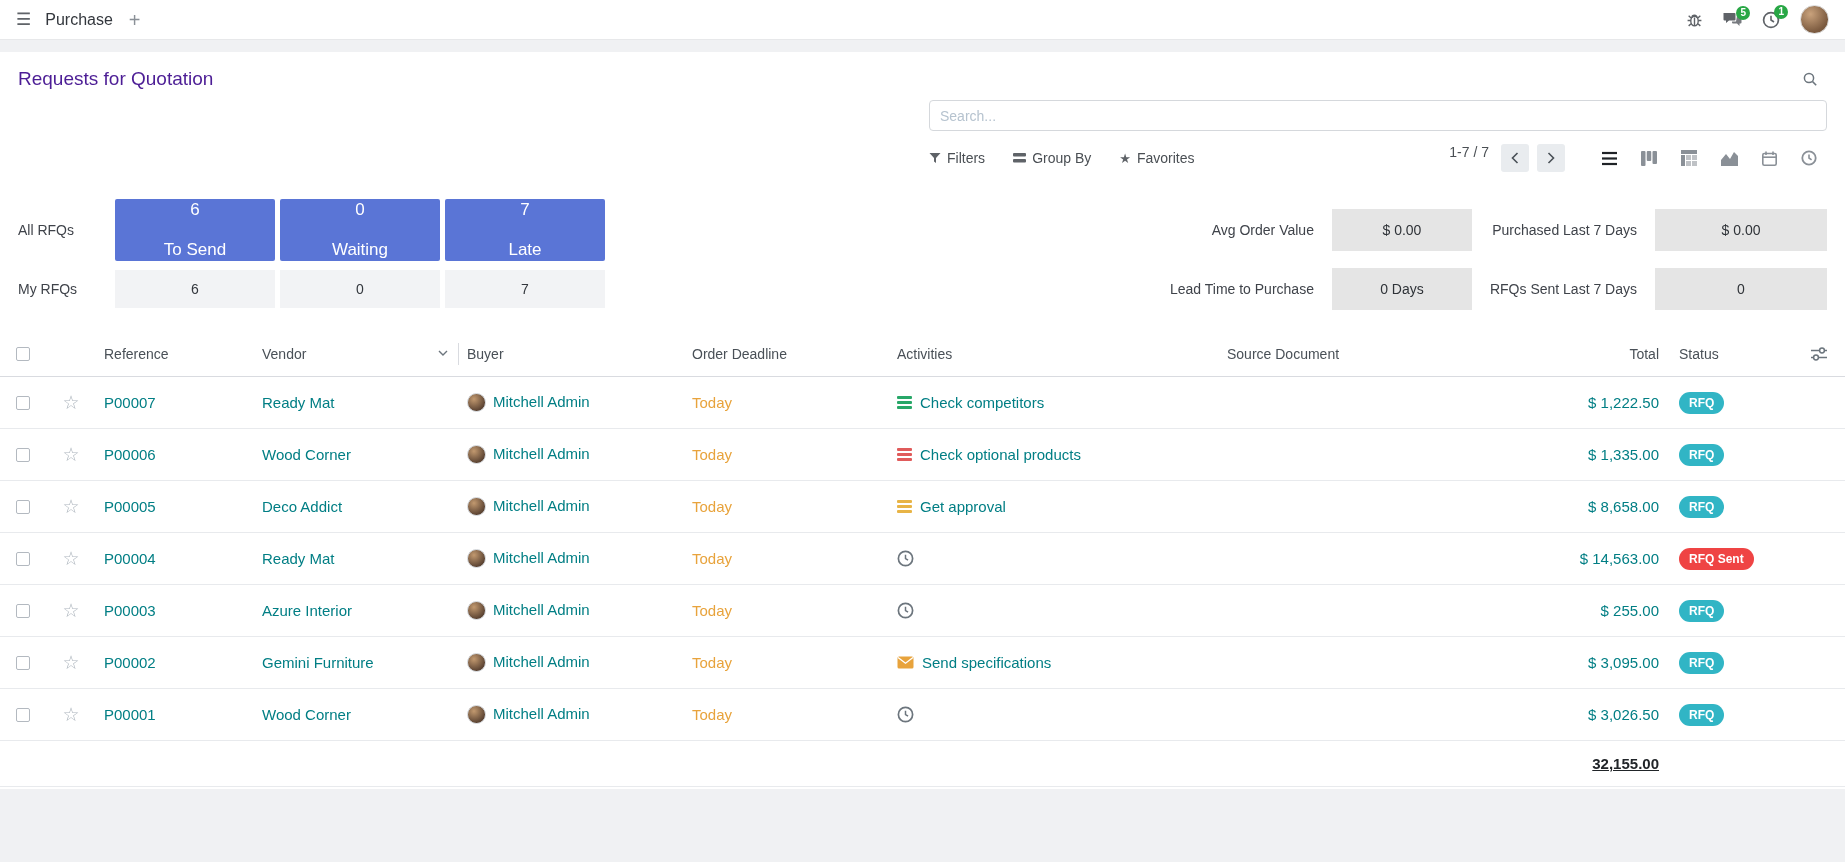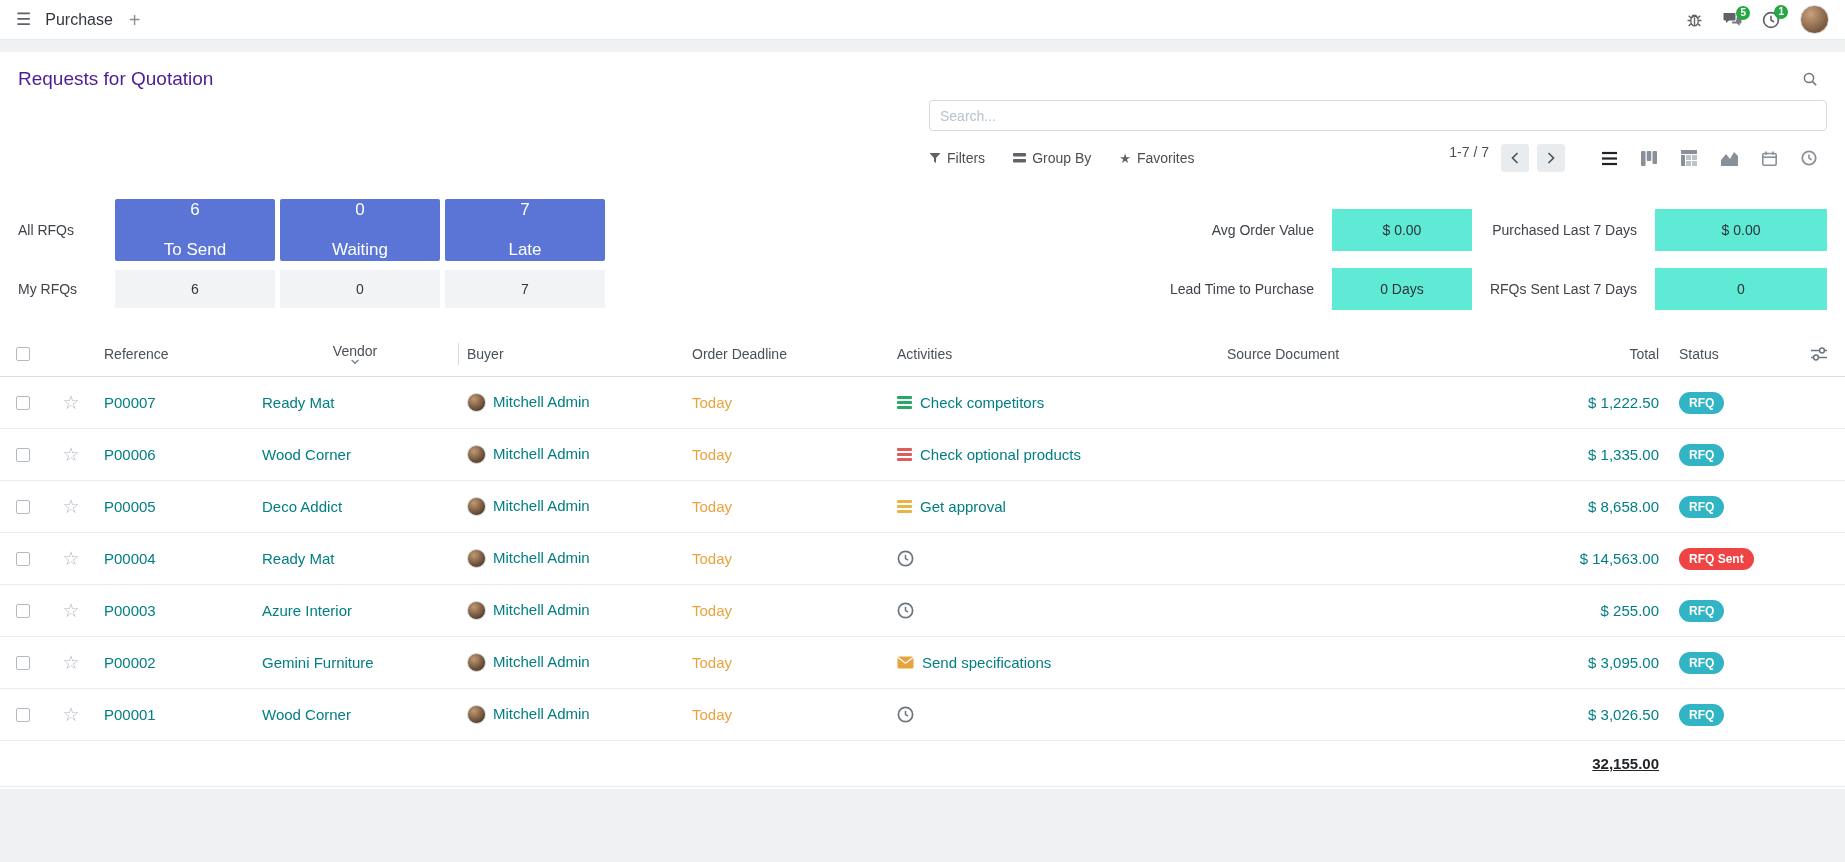--- a/index.html
+++ b/index.html
@@ -58,36 +58,36 @@
   .tile { background: #5a75d6; color: #fff; height: 62px; border-radius: 2px; cursor: pointer;
           display: flex; flex-direction: column; align-items: center; justify-content: center; }
   .tile .num { font-size: 17px; }
   .tile .lbl { font-size: 17px; margin-top: 20px; }
   .mytile { background: #f2f3f5; height: 38px; display: flex; align-items: center; justify-content: center;
             font-size: 14px; color: #33373d; cursor: pointer; }
   .dash-stats { margin-left: auto; display: grid;
                 grid-template-columns: max-content 140px max-content 172px;
                 grid-template-rows: 62px 40px; column-gap: 18px; row-gap: 8px; align-items: center; }
   .stat-label { font-size: 14px; color: #3f434a; justify-self: end; text-align: right; }
-  .stat-box { width: 100%; height: 42px; background: #5eead4; display: flex; align-items: center;
+  .stat-box { width: 100%; height: 42px; background: #e5e5e5; display: flex; align-items: center;
               justify-content: center; font-size: 14px; color: #2f3338; }
 
   
   .grid-row { display: grid; align-items: center;
               grid-template-columns: 46px 50px 158px 205px 225px 205px 330px 252px 200px 125px 45px; }
   .thead { height: 46px; border-bottom: 1px solid #d9dbe0; font-size: 14px; font-weight: 500; color: #495057; }
   .thead .cell { cursor: pointer; }
   .trow { height: 52px; border-bottom: 1px solid #e8eaed; cursor: pointer; }
   .tfoot { height: 46px; border-bottom: 1px solid #e8eaed; }
   .cell { padding-left: 8px; overflow: hidden; white-space: nowrap; }
   .c-sel { display: flex; justify-content: center; padding-left: 0; }
   .c-star { display: flex; justify-content: center; padding-left: 0; }
   .star { font-size: 19px; color: #adb5bd; line-height: 1; }
   .c-vendor-h { display: flex; align-items: center; justify-content: space-between;
-                border-right: 1px solid #d9dbe0; height: 22px; padding-right: 10px; flex-direction: column; }
+                border-right: 1px solid #d9dbe0; height: 22px; padding-right: 10px; }
   .c-total { text-align: right; padding-right: 12px; }
   .c-gear { display: flex; justify-content: center; padding-left: 0; }
   .link { color: #017e84; }
   .deadline { color: #e8a33c; }
   .c-buyer { display: flex; align-items: flex-start; gap: 7px; }
   .avatar-sm { width: 19px; height: 19px; border-radius: 50%; flex: 0 0 auto;
                background: radial-gradient(circle at 35% 30%, #c2996f, #5c4433 72%); border: 1px solid #cfd2d6; }
   .c-activity { display: flex; align-items: center; gap: 8px; }
   .act-list { display: inline-flex; flex-direction: column; justify-content: center; width: 15px; }
   .act-list i { display: block; height: 2.5px; background: var(--act-color, #6c757d);

